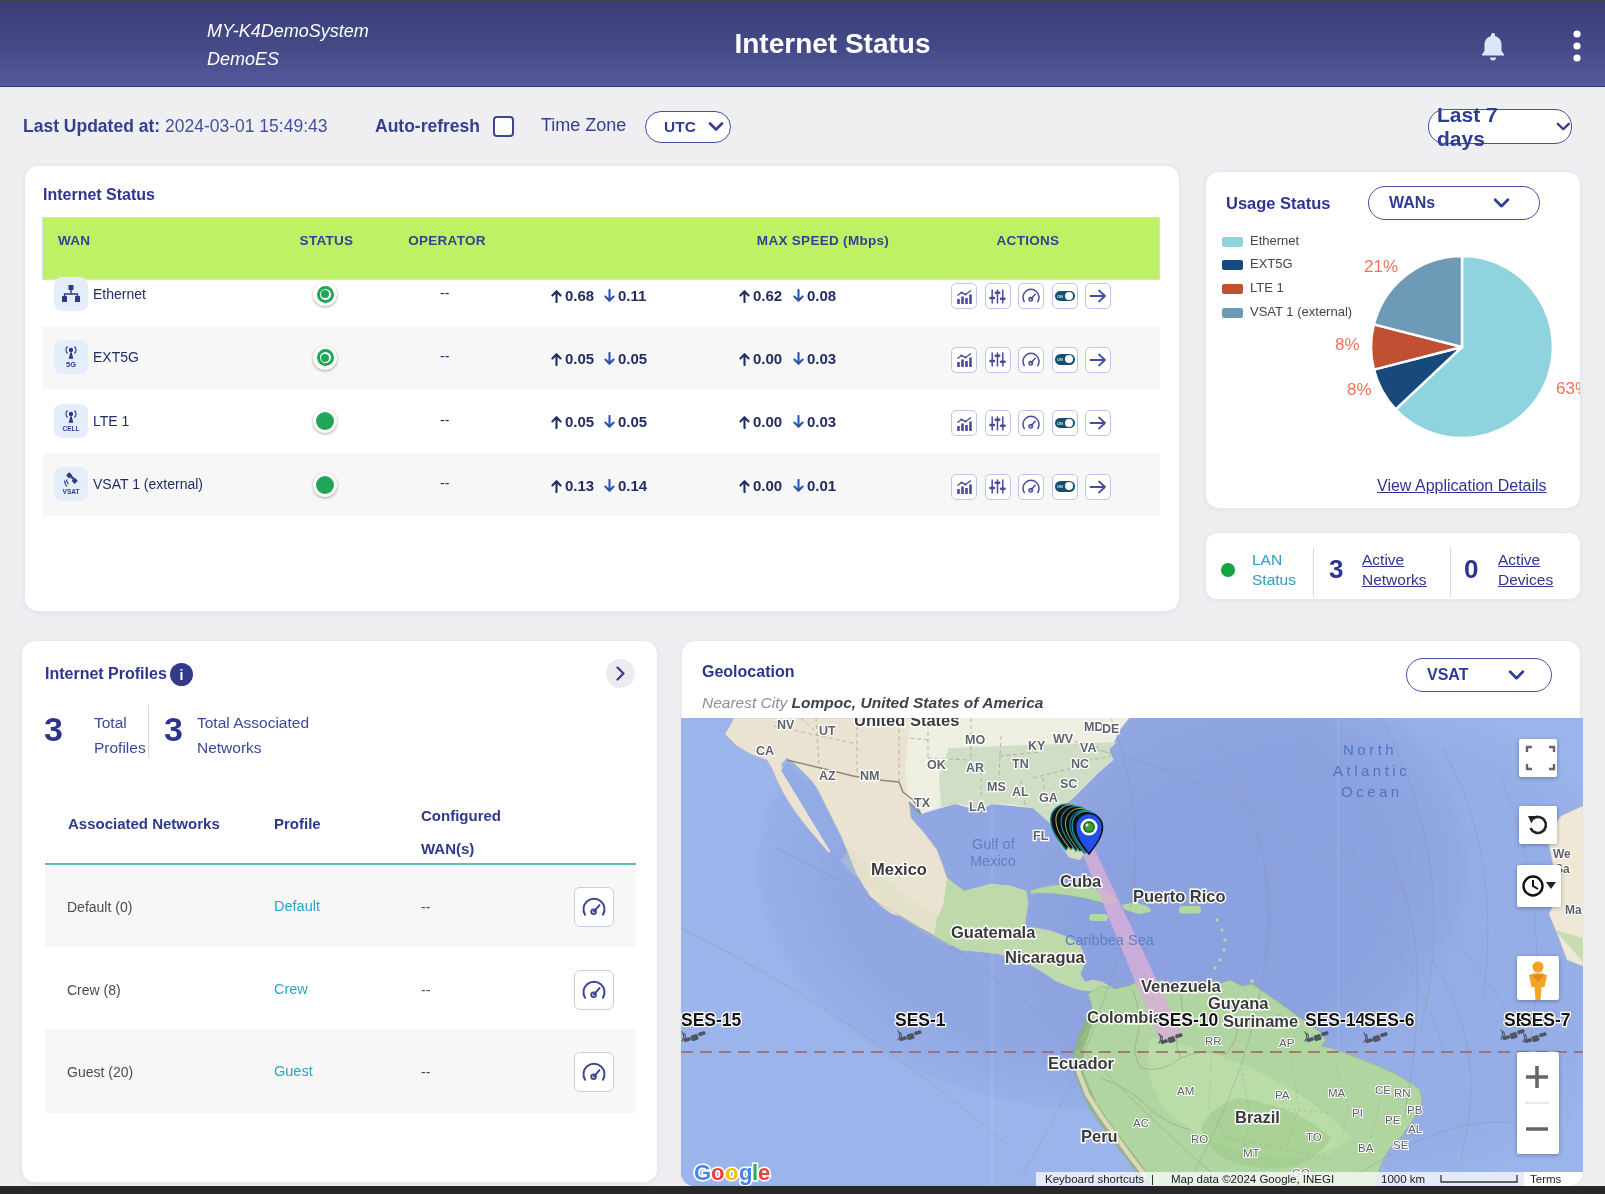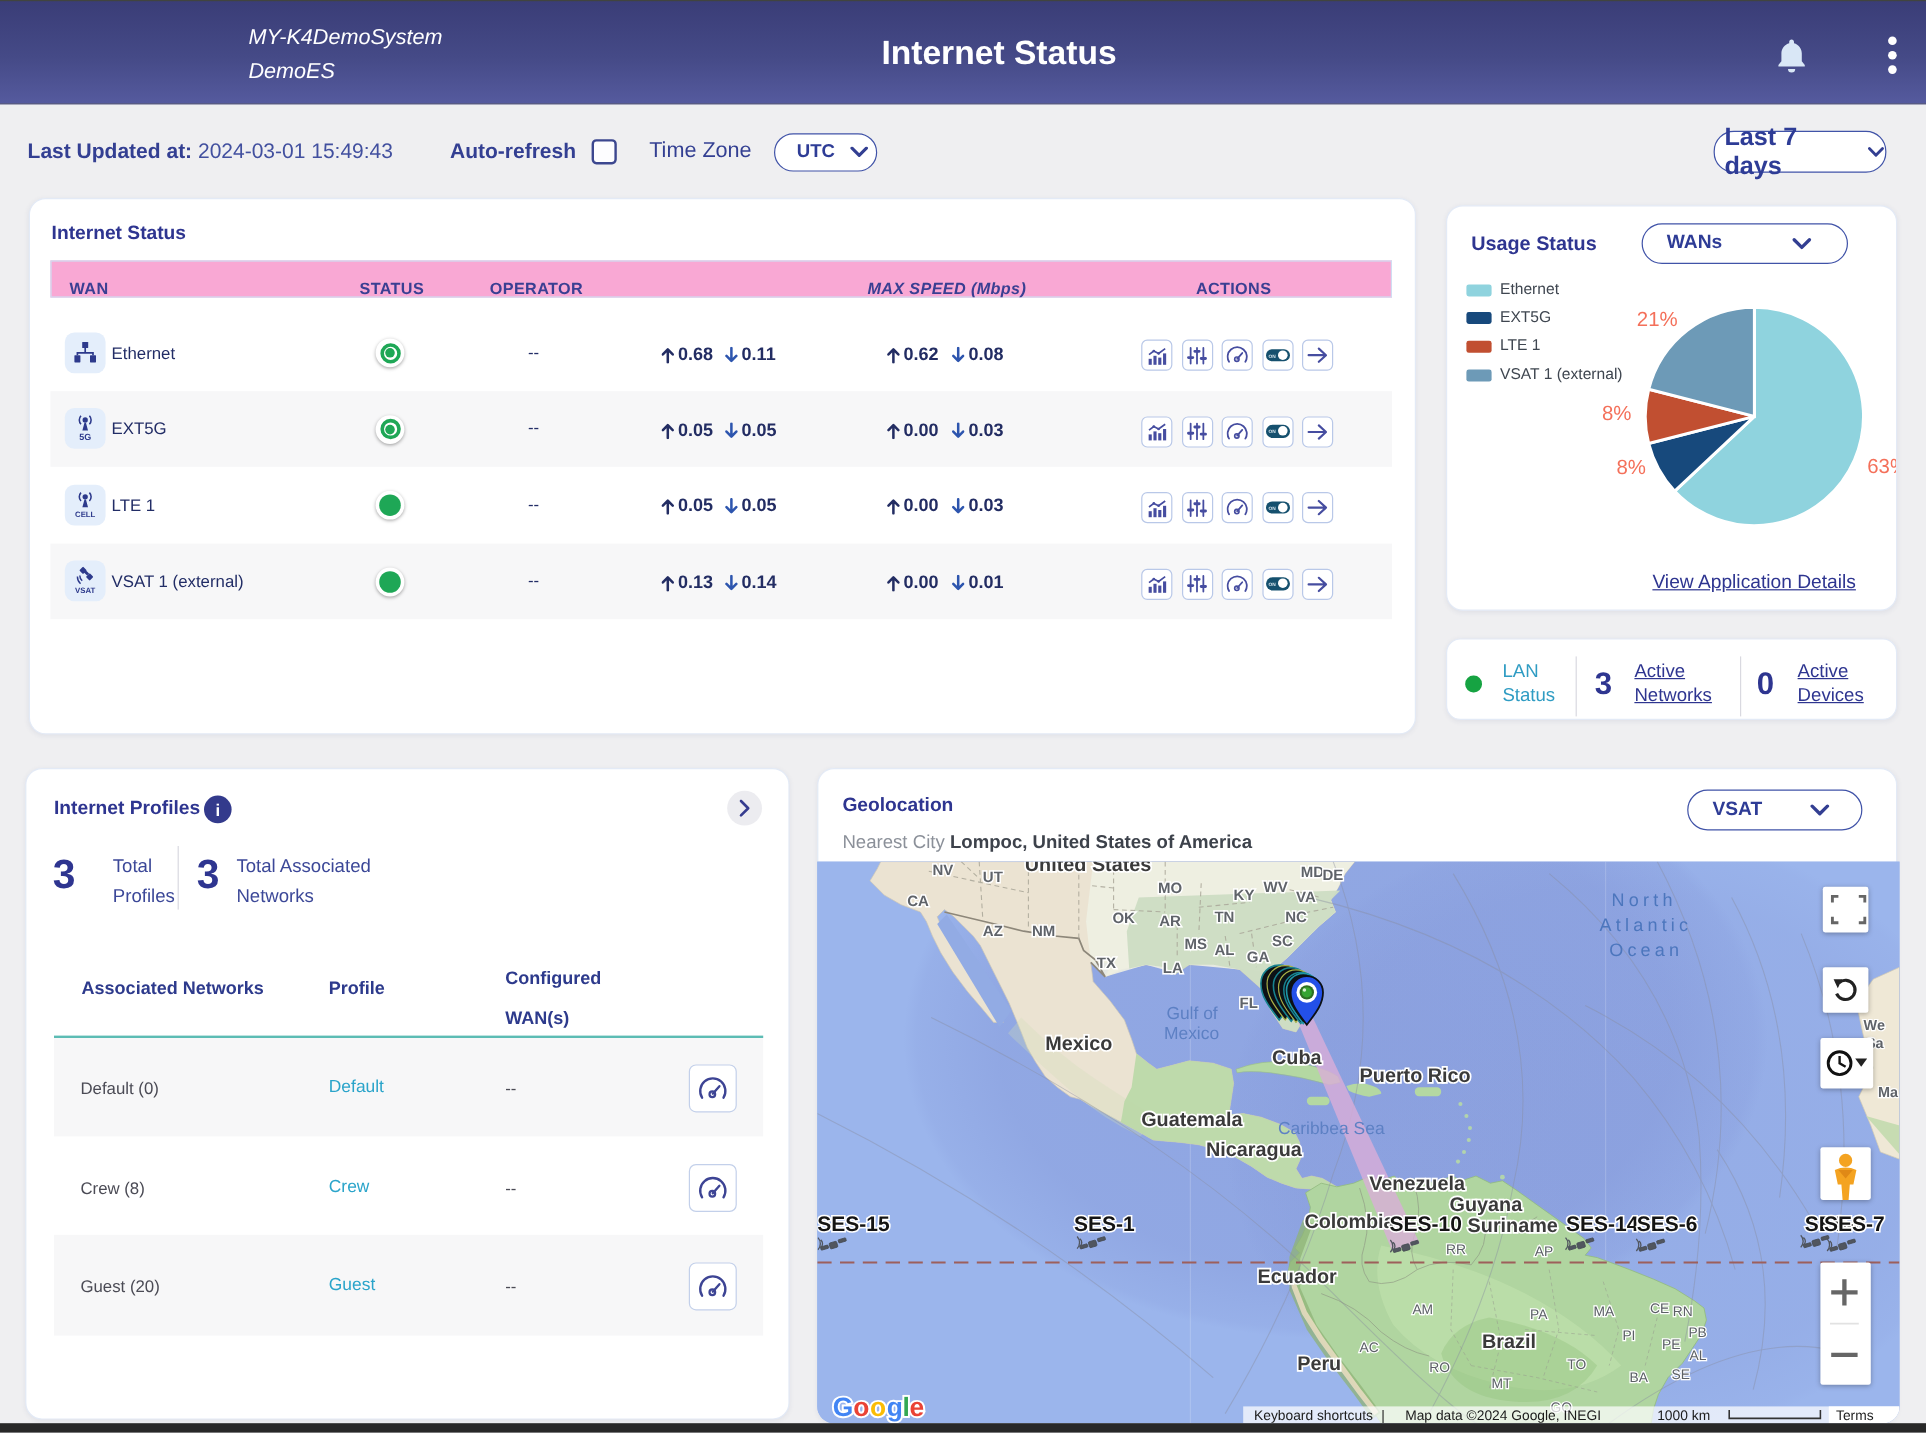--- a/index.html
+++ b/index.html
@@ -48,25 +48,25 @@
 <div class="pill" style="left:1428px;top:109px;width:144px;height:35px;">
   <span style="margin-left:8px;font-size:21px;">Last 7 days</span>
   <svg style="margin-left:15px;" width="16" height="10" viewBox="0 0 16 10">
       <path d="M2 1.5 L8 7.5 L14 1.5" fill="none" stroke="#333f92" stroke-width="2.6" stroke-linecap="round" stroke-linejoin="round"></path>
     </svg>
 </div>
 
 <div class="card" style="left:24px;top:165px;width:1156px;height:447px;"></div>
 <div class="abs" style="left:43px;top:186px;font-size:16px;font-weight:bold;color:#2e3590;">Internet Status</div>
 
-<div class="abs" style="left:42px;top:217px;width:1118px;height:31px;background:#f9a8d4;border:1px solid #cfdef2;">
+<div class="abs" style="left:42px;top:217px;width:1118px;height:63px;background:#bef264;border:1px solid #cfdef2;">
   <div class="hdrcell" style="left:15px;">WAN</div>
   <div class="hdrcell" style="left:216px;width:135px;text-align:center;">STATUS</div>
   <div class="hdrcell" style="left:324px;width:160px;text-align:center;">OPERATOR</div>
-  <div class="hdrcell" style="left:646px;width:200px;text-align:center;font-style:italic;">MAX SPEED (Mbps)</div>
+  <div class="hdrcell" style="left:680px;width:200px;text-align:center;">MAX SPEED (Mbps)</div>
   <div class="hdrcell" style="left:915px;width:140px;text-align:center;">ACTIONS</div>
 </div>
 
 <div class="abs" style="left:42px;top:325.5px;width:1118px;height:63.5px;background:#f7f7f8;"></div>
 <div class="abs" style="left:42px;top:452.5px;width:1118px;height:63.5px;background:#f7f7f8;"></div>
 
 <div class="abs" style="left:54px;top:277px;width:34px;height:34px;background:#e4eefb;border-radius:8px;"></div>
 <svg class="abs" style="left:61px;top:284px;" width="20" height="20" viewBox="0 0 20 20">
   <g fill="#2d3a8c">
       <rect x="7.5" y="1" width="5" height="5" rx="0.5"></rect>
@@ -454,21 +454,21 @@
   </div>
 
 <div class="card" style="left:681px;top:640px;width:900px;height:546px;overflow:hidden;"></div>
 <div class="abs" style="left:702px;top:663px;font-size:16px;font-weight:bold;color:#2e3590;">Geolocation</div>
 <div class="pill" style="left:1406px;top:658px;width:146px;height:34px;">
   <span style="margin-left:20px;font-size:16px;">VSAT</span>
   <svg style="margin-left:40px;" width="17" height="11" viewBox="0 0 16 10">
       <path d="M2 1.5 L8 7.5 L14 1.5" fill="none" stroke="#333f92" stroke-width="2.6" stroke-linecap="round" stroke-linejoin="round"></path>
     </svg>
 </div>
-<div class="abs" style="left:702px;top:694px;font-size:15.5px;color:#8b9099;">Nearest City <span style="color:#3d424b;font-weight:bold;">Lompoc, United States of America</span></div>
+<div class="abs" style="left:702px;top:694px;font-size:15.5px;color:#8b9099;font-style:italic;">Nearest City <span style="color:#3d424b;font-weight:bold;">Lompoc, United States of America</span></div>
 
 <div class="abs" id="mapwrap" style="left:681px;top:718px;width:902px;height:468px;border-radius:0 0 14px 14px;overflow:hidden;background:#98b4ec;">
 <svg width="902" height="468" viewBox="0 0 902 468" font-family="Liberation Sans">
   <defs>
     <radialGradient id="fp1">
       <stop offset="0%" stop-color="#7381ca" stop-opacity="0.30"></stop>
       <stop offset="78%" stop-color="#7381ca" stop-opacity="0.26"></stop>
       <stop offset="97%" stop-color="#7381ca" stop-opacity="0.10"></stop>
       <stop offset="100%" stop-color="#7381ca" stop-opacity="0"></stop>
     </radialGradient>

